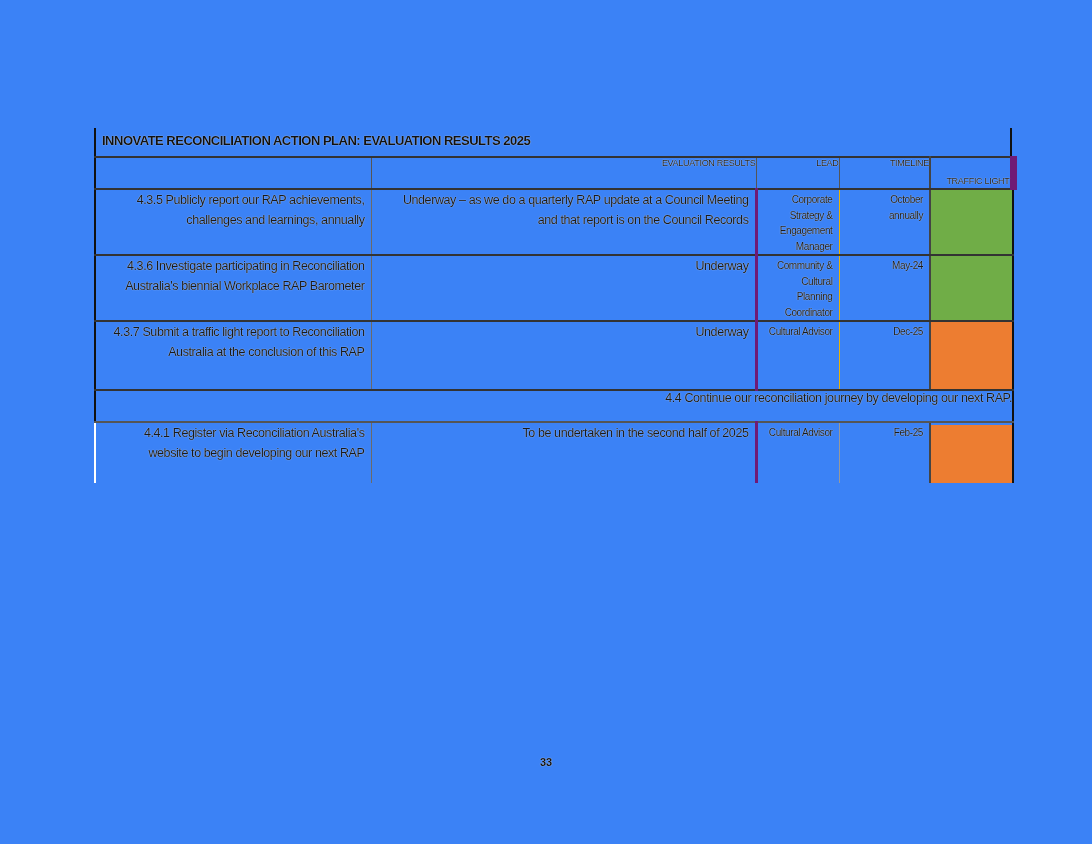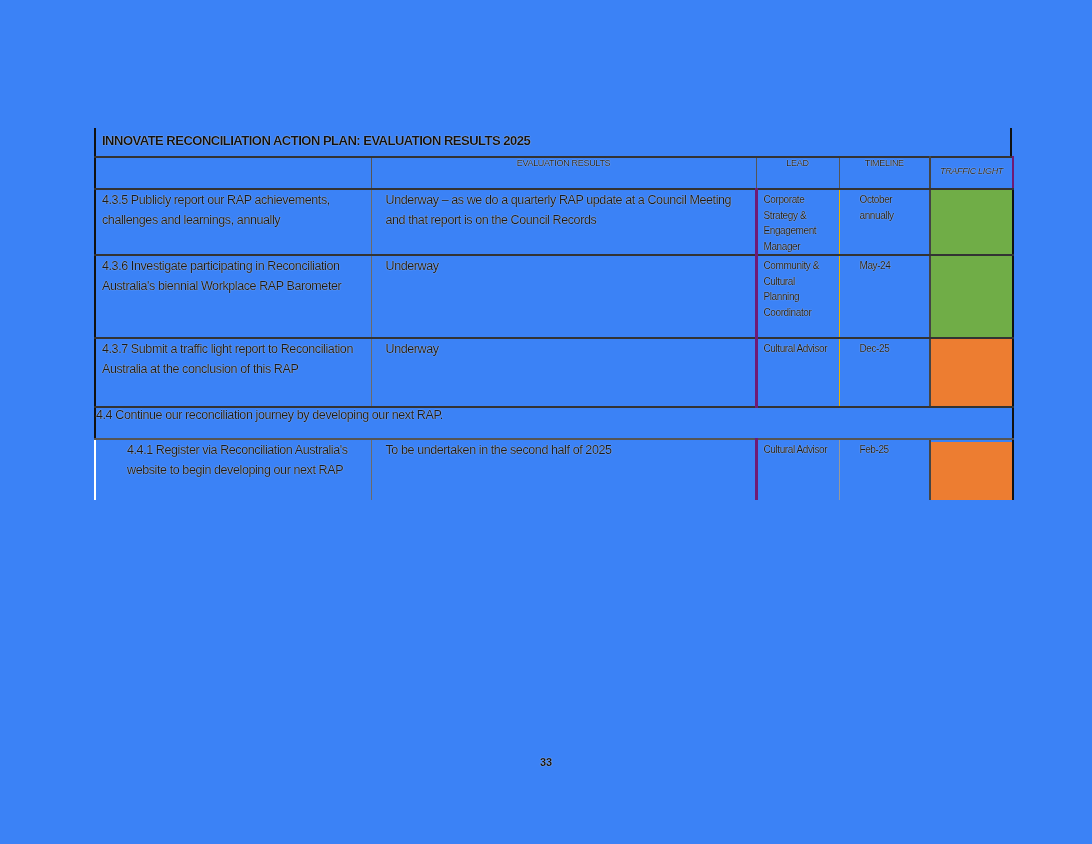--- a/index.html
+++ b/index.html
@@ -48,20 +48,21 @@
     }
     table.eval {
       border-collapse: collapse;
       width: 918px;
       table-layout: fixed;
     }
     table.eval td, table.eval th {
       box-sizing: border-box;
       vertical-align: top;
       padding: 0;
+      text-align: right;
     }
     col.c1 { width: 276px; }
     col.c2 { width: 385px; }
     col.c3 { width: 83px; }
     col.c4 { width: 91px; }
     col.c5 { width: 83px; }
 
     .hdr-row th {
       height: 32px;
       border-top: 2px solid #333;
@@ -71,21 +72,21 @@
       letter-spacing: -0.3px;
       color: #222;
       text-shadow: 0 0 1px #fff;
       text-align: center;
       padding-top: 4px;
     }
     .hdr-row th.h1 { border-left: 2px solid #111; border-right: 1px solid #555; }
     .hdr-row th.h2 { border-right: 1px solid #555; }
     .hdr-row th.h3 { border-right: 1px solid #555; }
     .hdr-row th.h4 { border-right: 2px solid #444; }
-    .hdr-row th.h5 { border-right: 2px solid #701a75; line-height: 14px; padding-top: 6px; font-style: italic; }
+    .hdr-row th.h5 { border-right: 7px solid #701a75; line-height: 14px; padding-top: 16px; }
 
     .body-row td {
       border-top: 2px solid #ddd;
       border-bottom: 2px solid #333;
       font-size: 12.5px;
       letter-spacing: -0.4px;
       line-height: 19.5px;
       color: #1a1a1a;
       text-shadow: 0 0 1px #eee;
     }
@@ -112,21 +113,21 @@
     }
     .body-row td.c-light {
       border-right: 2px solid #111;
       padding: 0;
     }
     .light-swatch {
       width: 100%;
       height: 100%;
     }
     .row-435 td { height: 64px; }
-    .row-436 td { height: 83px; }
+    .row-436 td { height: 66px; }
     .row-437 td { height: 69px; }
     .row-441 td { height: 60px; border-bottom: none; }
 
     .section-row td {
       height: 32px;
       border-top: 2px solid #eee;
       border-bottom: 2px solid #555;
       border-left: 2px solid #111;
       border-right: 2px solid #111;
       font-size: 12.5px;

